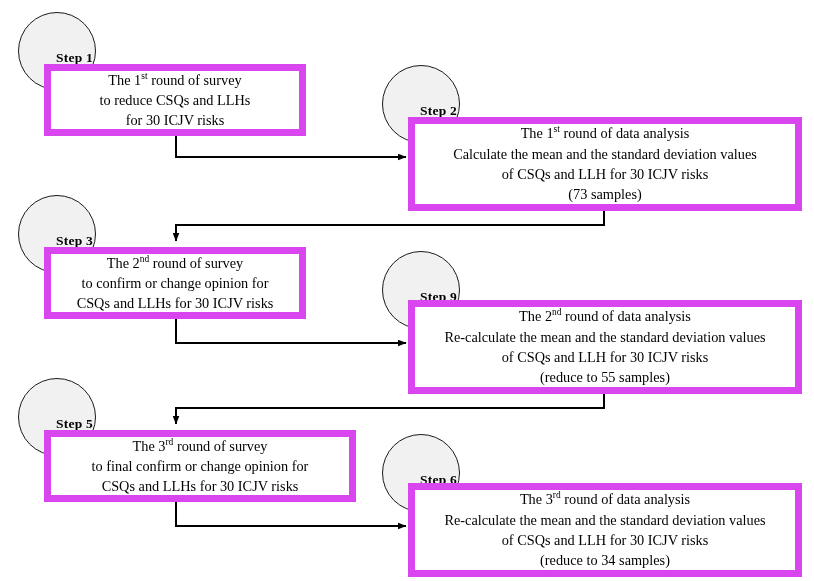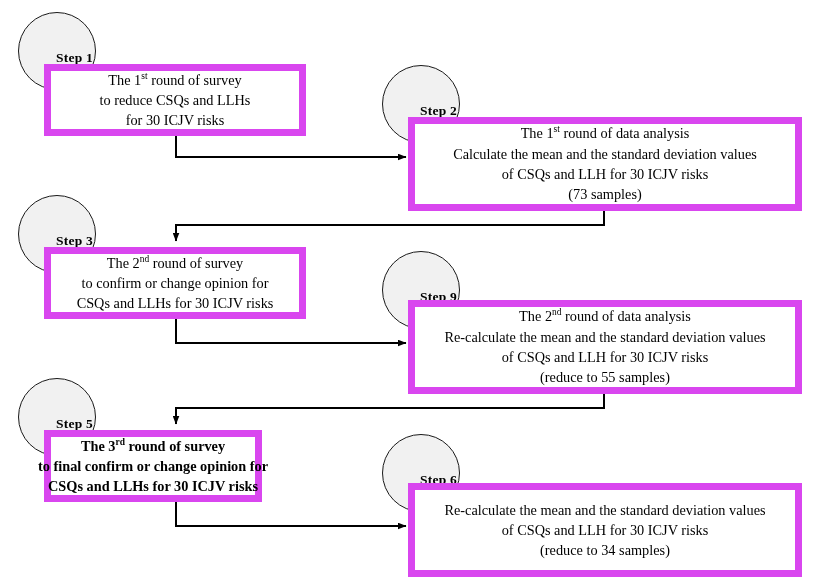--- a/index.html
+++ b/index.html
@@ -136,32 +136,33 @@
       <span class="ln"><span>The 2</span><sup>nd</sup><span> round of data analysis</span></span>
       <span class="ln"><span>Re-calculate the mean and the standard deviation values</span></span>
       <span class="ln"><span>of CSQs and LLH for 30 ICJV risks</span></span>
       <span class="ln"><span>(reduce to 55 samples)</span></span>
     </div>
   </div>
 
   <div class="step-circle" style="left:18px; top:378px; width:78px; height:78px;">
     <span class="step-label">Step 5</span>
   </div>
-  <div class="proc-box" style="left:44px; top:430px; width:218px; height:72px;font-weight:bold;">
+  <div class="proc-box" style="left:44px; top:430px; width:312px; height:72px;">
     <div class="box-text">
       <span class="ln"><span>The 3</span><sup>rd</sup><span> round of survey</span></span>
       <span class="ln"><span>to final confirm or change opinion for</span></span>
       <span class="ln"><span>CSQs and LLHs for 30 ICJV risks</span></span>
     </div>
   </div>
 
   <div class="step-circle" style="left:382px; top:434px; width:78px; height:78px;">
     <span class="step-label">Step 6</span>
   </div>
   <div class="proc-box" style="left:408px; top:483px; width:394px; height:94px;">
     <div class="box-text">
+      <span class="ln"><span>The 3</span><sup>rd</sup><span> round of data analysis</span></span>
       <span class="ln"><span>Re-calculate the mean and the standard deviation values</span></span>
       <span class="ln"><span>of CSQs and LLH for 30 ICJV risks</span></span>
       <span class="ln"><span>(reduce to 34 samples)</span></span>
     </div>
   </div>
 
 </div>
 
 </body></html>

